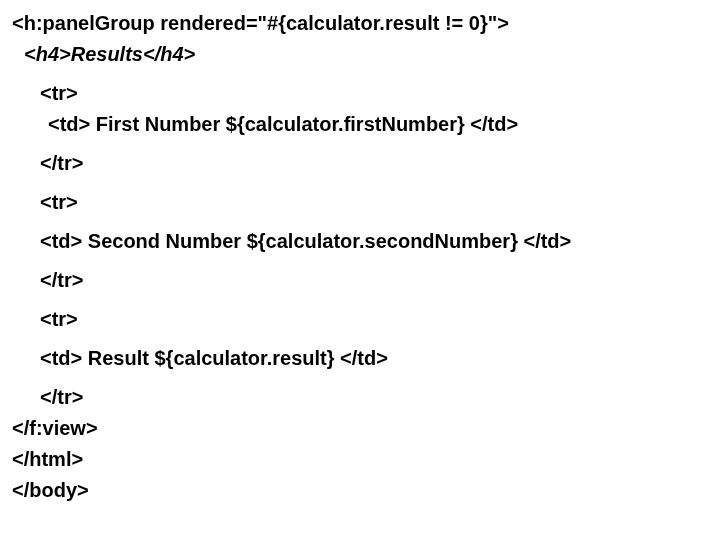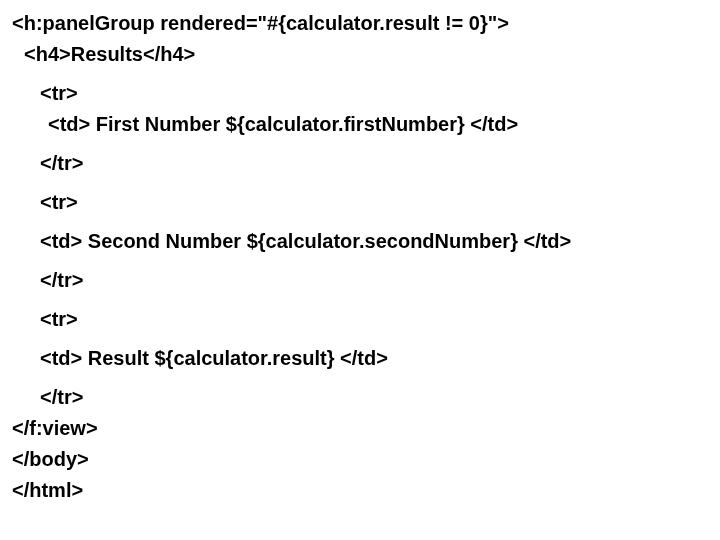--- a/index.html
+++ b/index.html
@@ -8,35 +8,35 @@
     background: #ffffff;
     font-family: Arial, Helvetica, sans-serif;
     font-size: 20px;
     font-weight: bold;
     color: #000000;
     line-height: 1.55;
     width: 720px;
     box-sizing: border-box;
   }
   .line { white-space: pre; }
-  .i1 { padding-left: 12px; }
+  .i1 { padding-left: 12px; font-style: italic; }
   .i2 { padding-left: 28px; margin-top: 8px; }
   .i3 { padding-left: 36px; }
 </style>
 </head>
 <body>
 
 <div id="code-block">
     <div class="line ">&lt;h:panelGroup rendered="#{calculator.result != 0}"&gt;</div>
     <div class="line i1">&lt;h4&gt;Results&lt;/h4&gt;</div>
     <div class="line i2">&lt;tr&gt;</div>
     <div class="line i3">&lt;td&gt; First Number ${calculator.firstNumber} &lt;/td&gt;</div>
     <div class="line i2">&lt;/tr&gt;</div>
     <div class="line i2">&lt;tr&gt;</div>
     <div class="line i2">&lt;td&gt; Second Number ${calculator.secondNumber} &lt;/td&gt;</div>
     <div class="line i2">&lt;/tr&gt;</div>
     <div class="line i2">&lt;tr&gt;</div>
     <div class="line i2">&lt;td&gt; Result ${calculator.result} &lt;/td&gt;</div>
     <div class="line i2">&lt;/tr&gt;</div>
     <div class="line ">&lt;/f:view&gt;</div>
+    <div class="line ">&lt;/html&gt;</div>
     <div class="line ">&lt;/body&gt;</div>
-    <div class="line ">&lt;/html&gt;</div>
   </div>
 
 </body></html>

